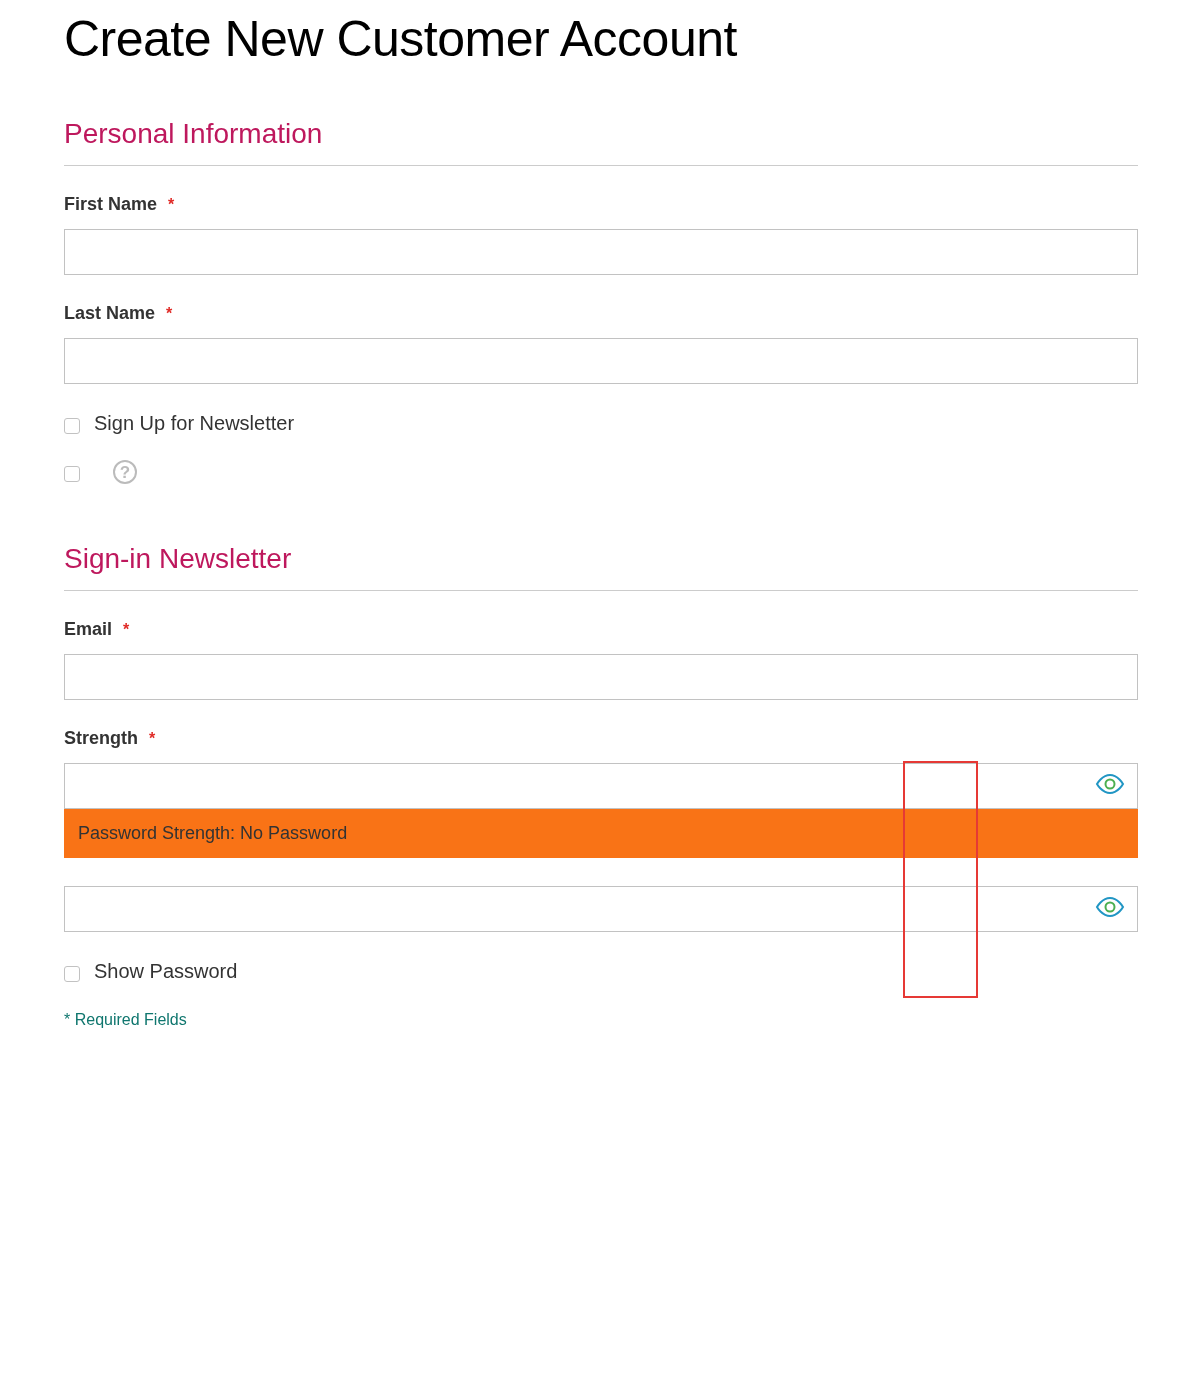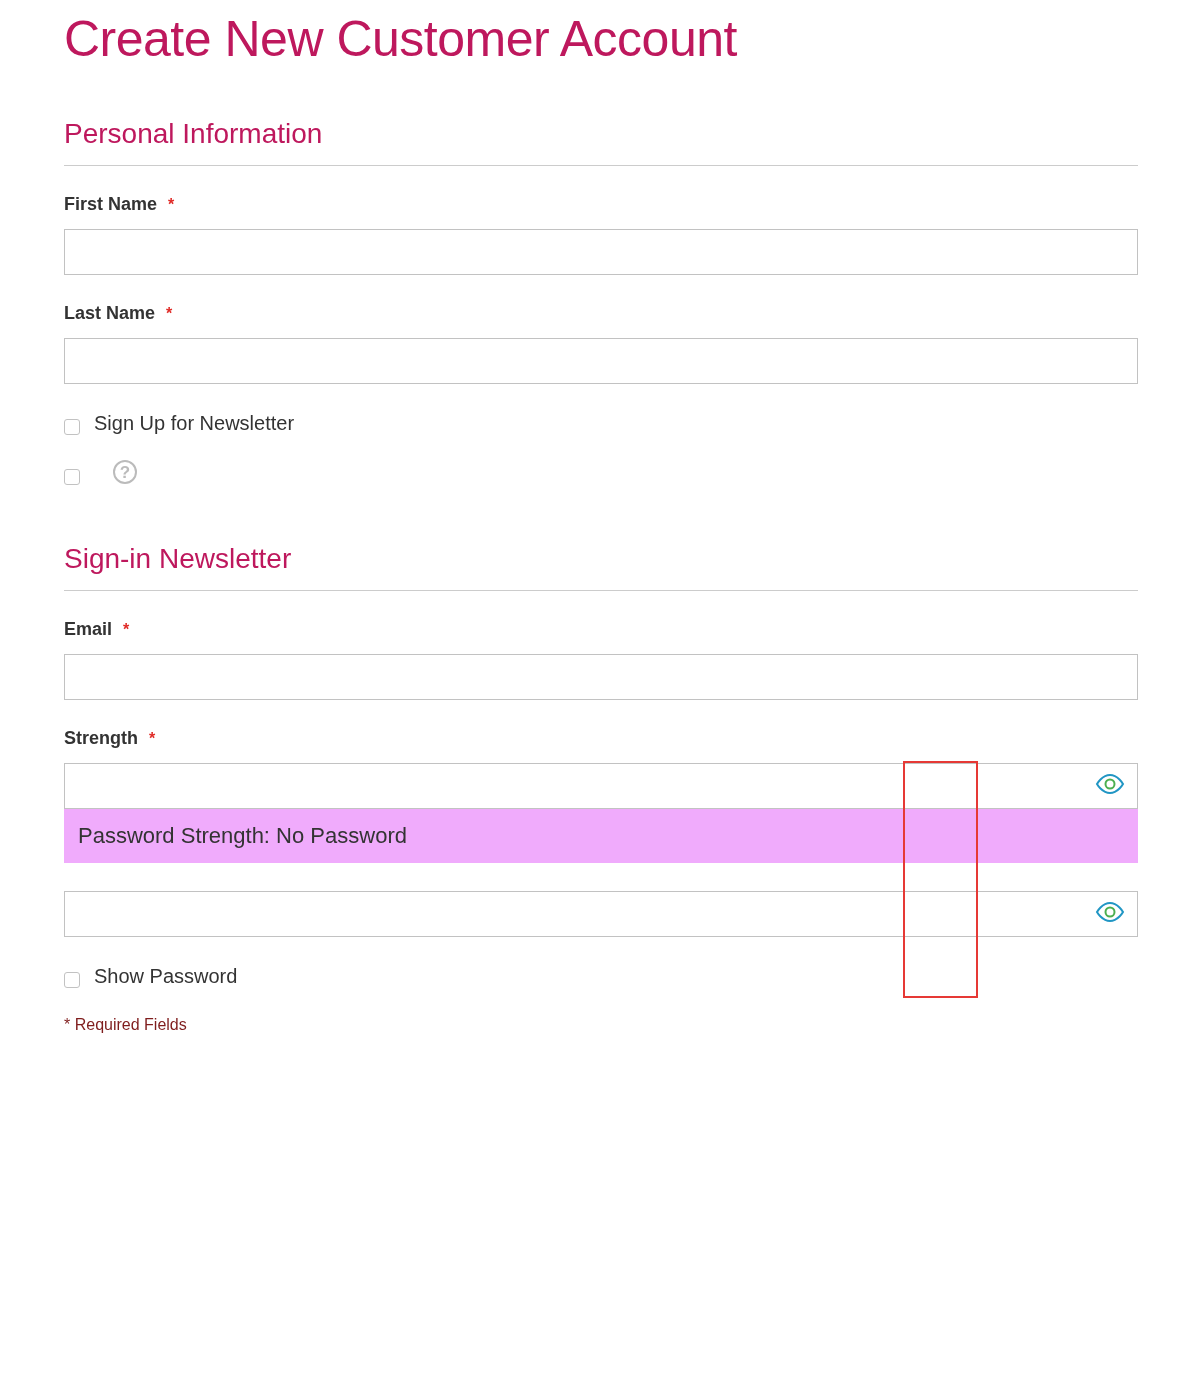--- a/index.html
+++ b/index.html
@@ -10,21 +10,21 @@
     body {
       font-family: -apple-system, BlinkMacSystemFont, "Segoe UI", "Helvetica Neue", Arial, sans-serif;
       background: #ffffff;
       padding: 10px 64px 40px 64px;
       color: #333;
       width: 1202px;
     }
     .page-title {
       font-size: 50px;
       font-weight: 300;
-      color: #be185d;
+      color: #000000;
       margin-bottom: 50px;
       letter-spacing: -0.5px;
     }
     .section-title {
       font-size: 28px;
       font-weight: 300;
       color: #be185d;
       margin-bottom: 15px;
     }
     .section-divider {
@@ -51,21 +51,21 @@
       width: 100%;
       height: 46px;
       padding: 8px 12px;
       font-size: 16px;
       border: 1px solid #c2c2c2;
       background: #fff;
       color: #333;
     }
     .checkbox-row {
       display: flex;
-      align-items: flex-end;
+      align-items: center;
       margin-bottom: 24px;
     }
     .checkbox {
       width: 16px;
       height: 16px;
       border: 1px solid #c2c2c2;
       border-radius: 3px;
       margin-right: 14px;
       margin-top: 4px;
       cursor: pointer;
@@ -85,23 +85,23 @@
       justify-content: center;
       width: 26px;
       height: 26px;
       margin-left: 18px;
       cursor: pointer;
     }
     .section-gap {
       height: 34px;
     }
     .password-strength {
-      background: #f0abfc;
+      background: #f97316;
       padding: 14px 14px;
-      font-size: 22px;
+      font-size: 18px;
       color: #333;
       border-top: none;
     }
     .password-strength-label {
       display: inline;
     }
     .password-strength-value {
       display: inline;
     }
     .eye-icon {
@@ -112,21 +112,21 @@
       cursor: pointer;
       z-index: 2;
     }
     .highlight-box {
       position: absolute;
       border: 2px solid #e63935;
       pointer-events: none;
       z-index: 1;
     }
     .required-note {
-      color: #7f1d1d;
+      color: #0f766e;
       font-size: 16px;
       margin-top: 28px;
     }
     .field-inner {
       position: relative;
     }
   </style>
 </head>
 <body>
 

